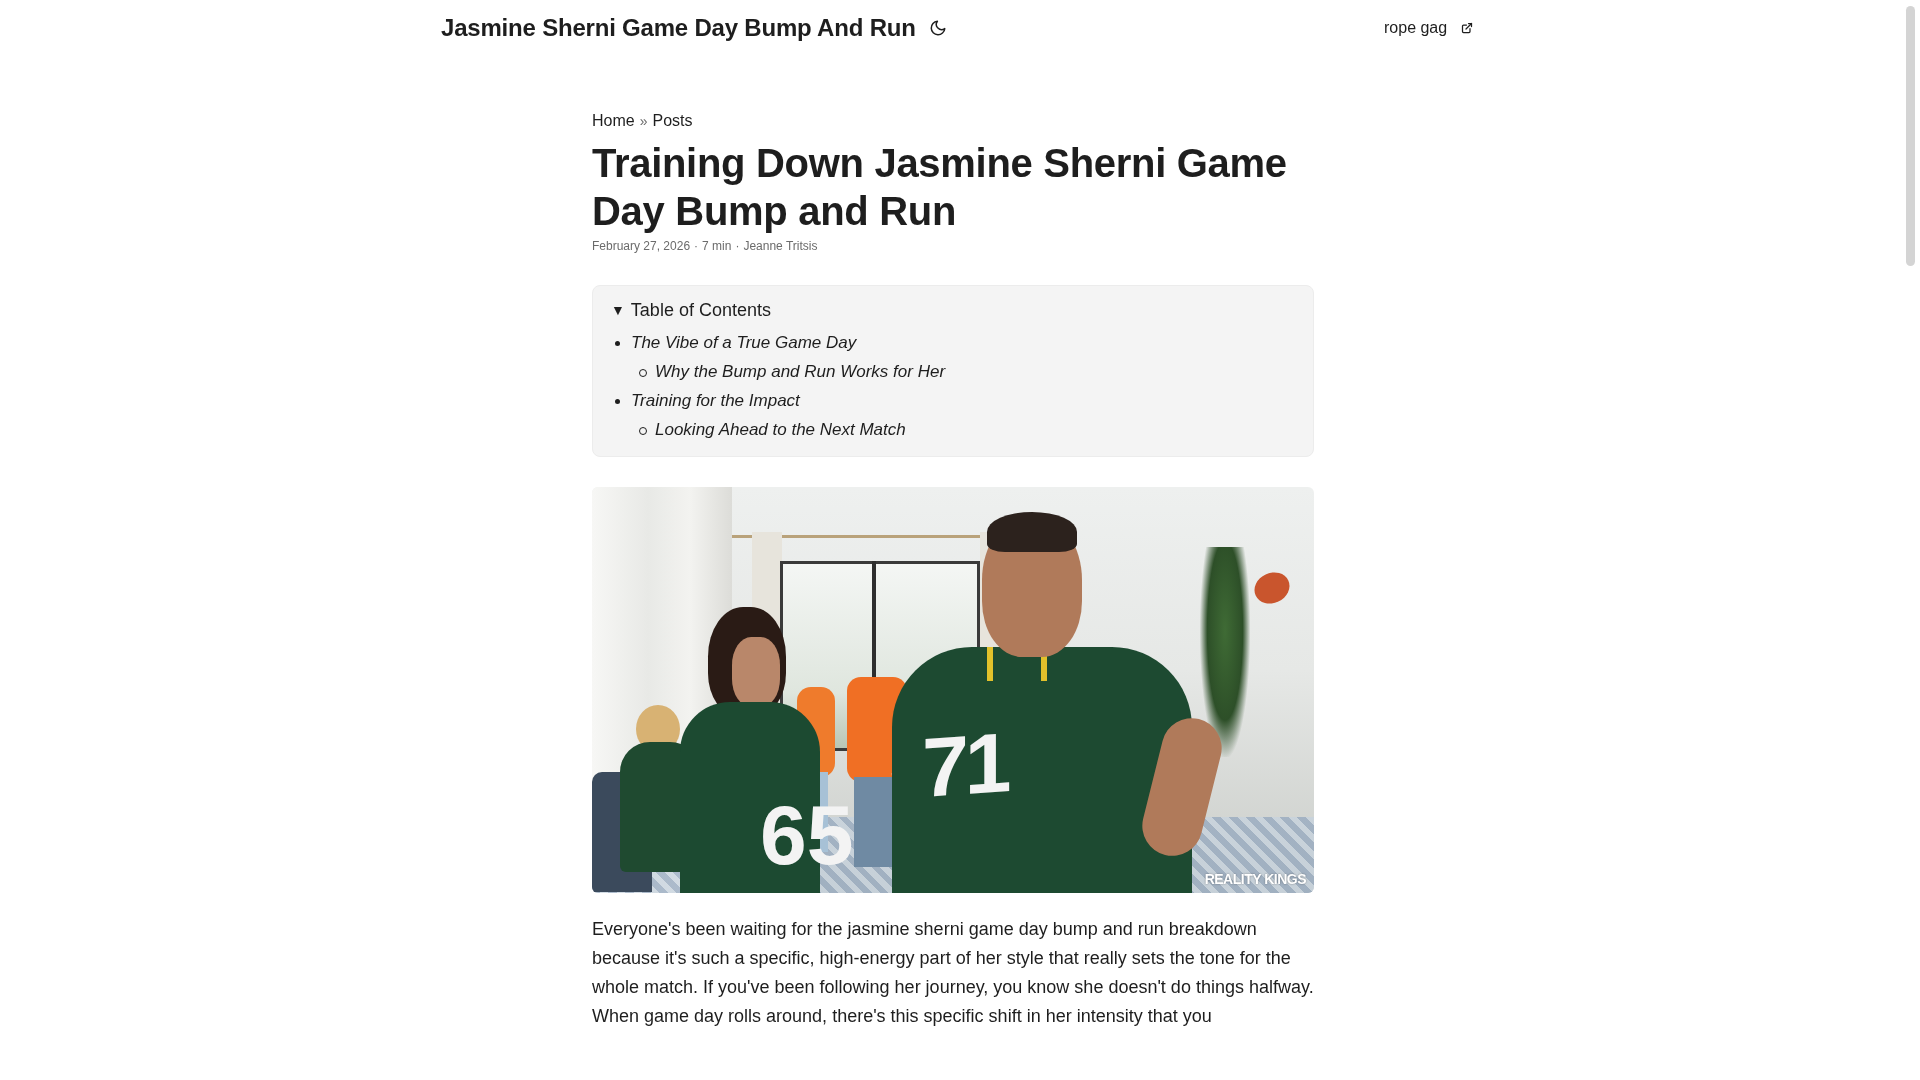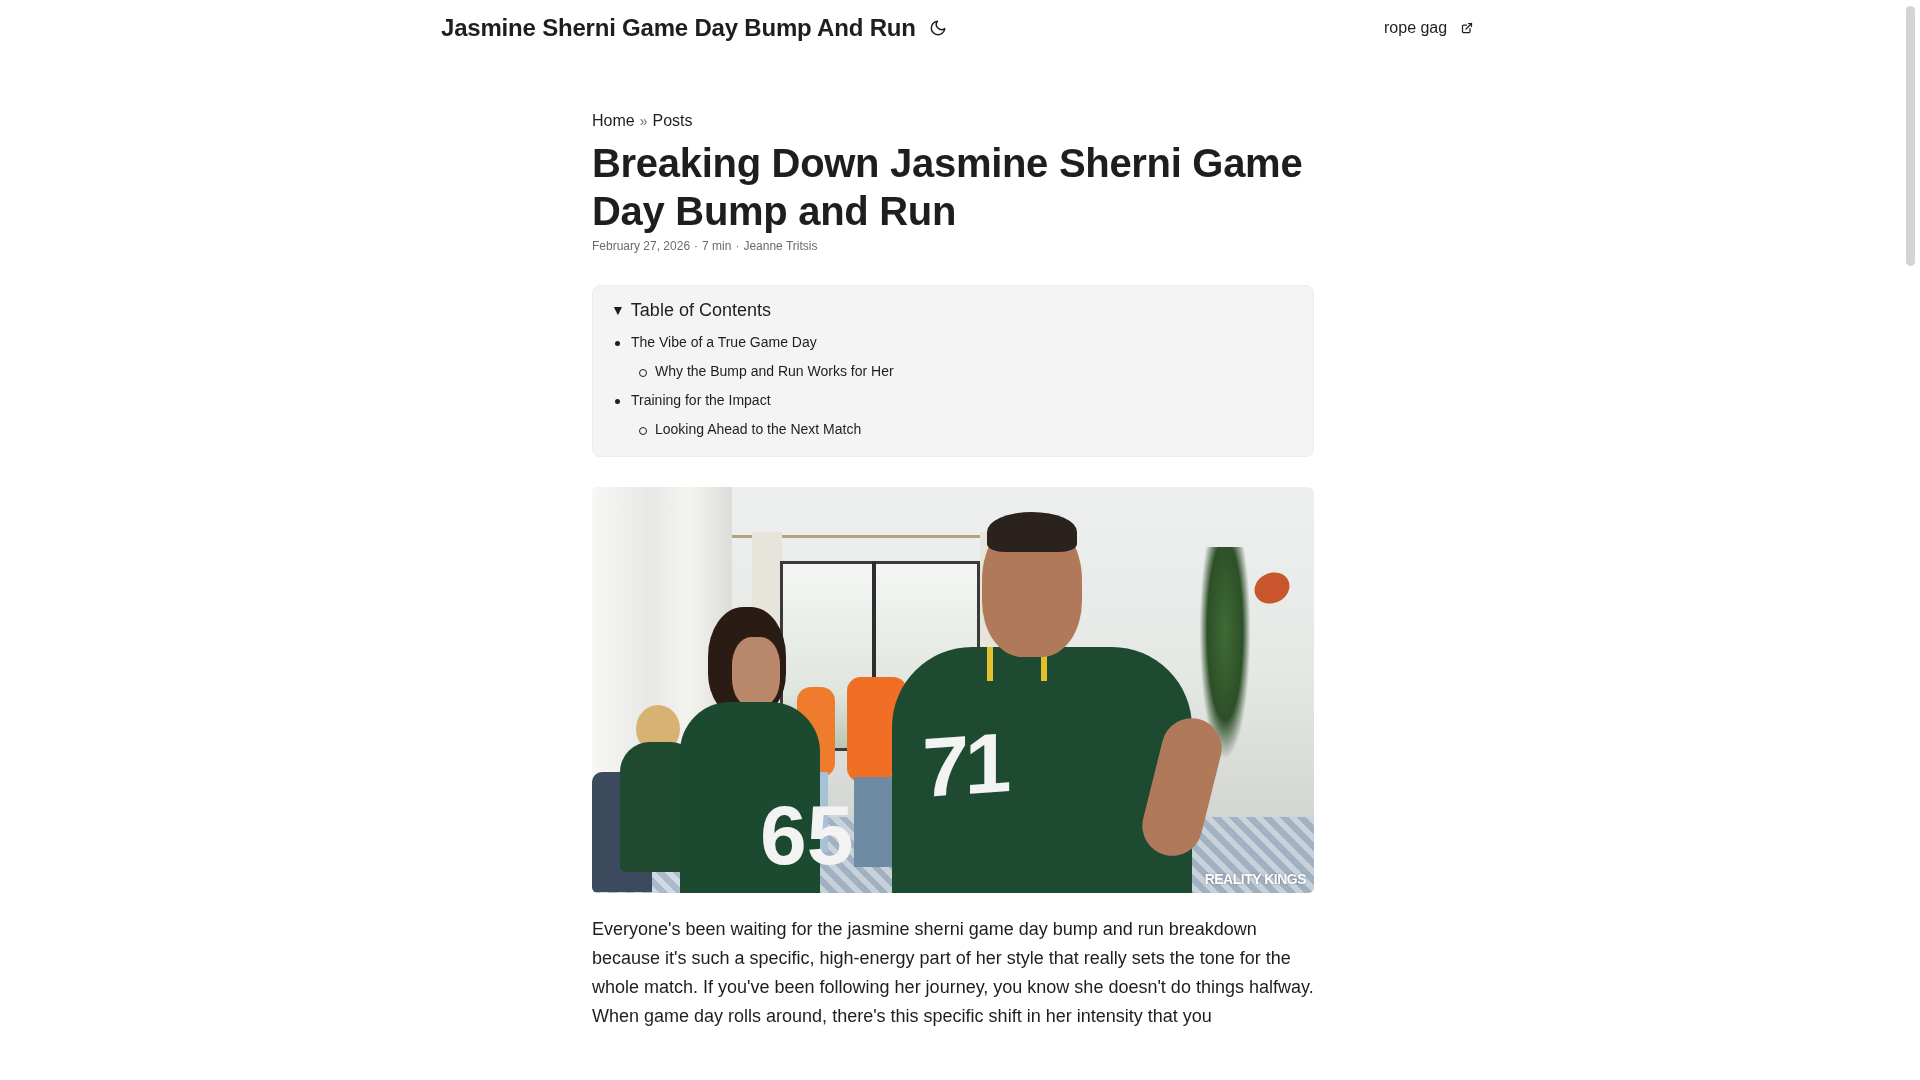--- a/index.html
+++ b/index.html
@@ -96,22 +96,23 @@
       color: #1e1e1e;
       display: flex; align-items: center; gap: 6px;
       height: 28px;
       cursor: pointer;
     }
     .toc-triangle { font-size: 14px; }
     .toc-list { list-style: none; margin-top: 4px; }
     .toc-item {
       position: relative;
       padding-left: 20px;
-      font-size: 14px;
+      font-size: 17px;
       line-height: 29px;
+      font-style: italic;
     }
     .toc-item::before {
       content: "";
       position: absolute;
       left: 4px; top: 13px;
       width: 5px; height: 5px;
       border-radius: 50%;
       background: #1e1e1e;
     }
     .toc-item.sub { padding-left: 44px; }
@@ -212,21 +213,21 @@
     </a>
   </header>
 
   <main class="main">
     <nav class="breadcrumb">
       <a href="#">Home</a>
       <span class="sep">»</span>
       <a href="#">Posts</a>
     </nav>
 
-    <h1 class="post-title">Breaking Down Jasmine Sherni Game Day Bump and Run</h1>
+    <h1 class="post-title">Training Down Jasmine Sherni Game Day Bump and Run</h1>
 
     <div class="post-meta">
       <span>February 27, 2026</span>
       <span>·</span>
       <span>7 min</span>
       <span>·</span>
       <span>Jeanne Tritsis</span>
     </div>
 
     <div class="toc">

